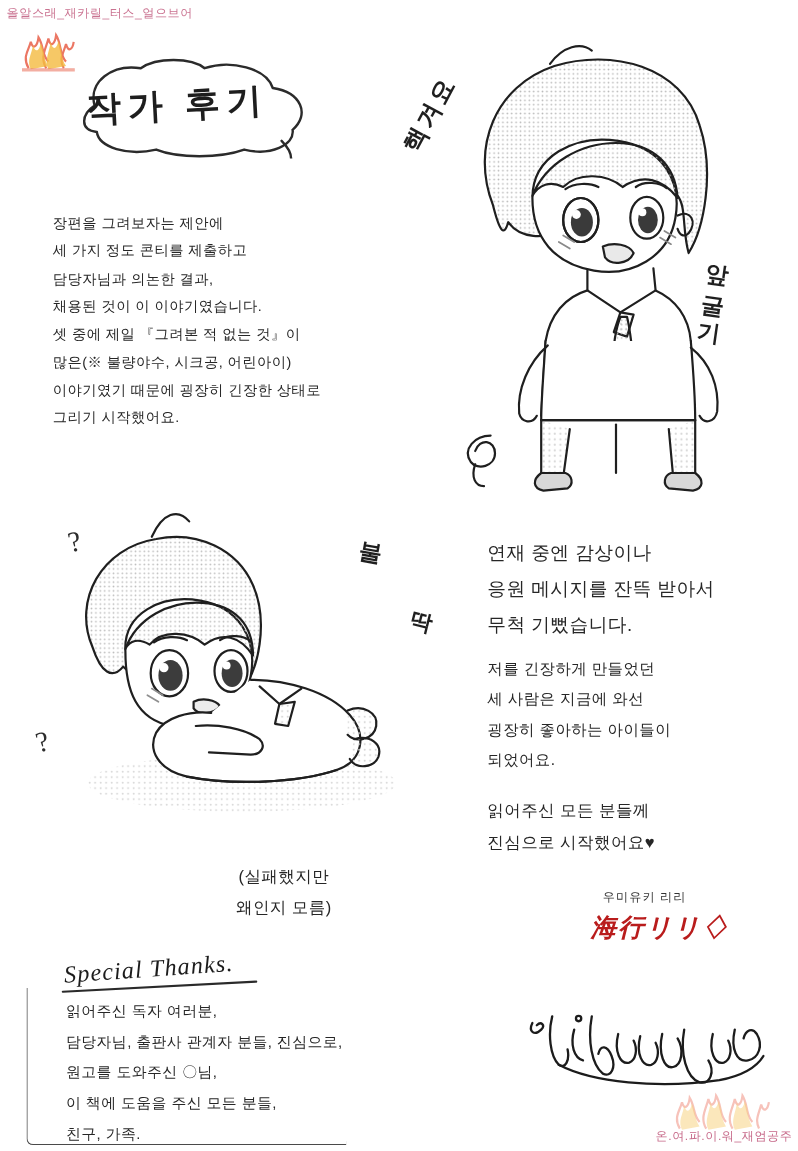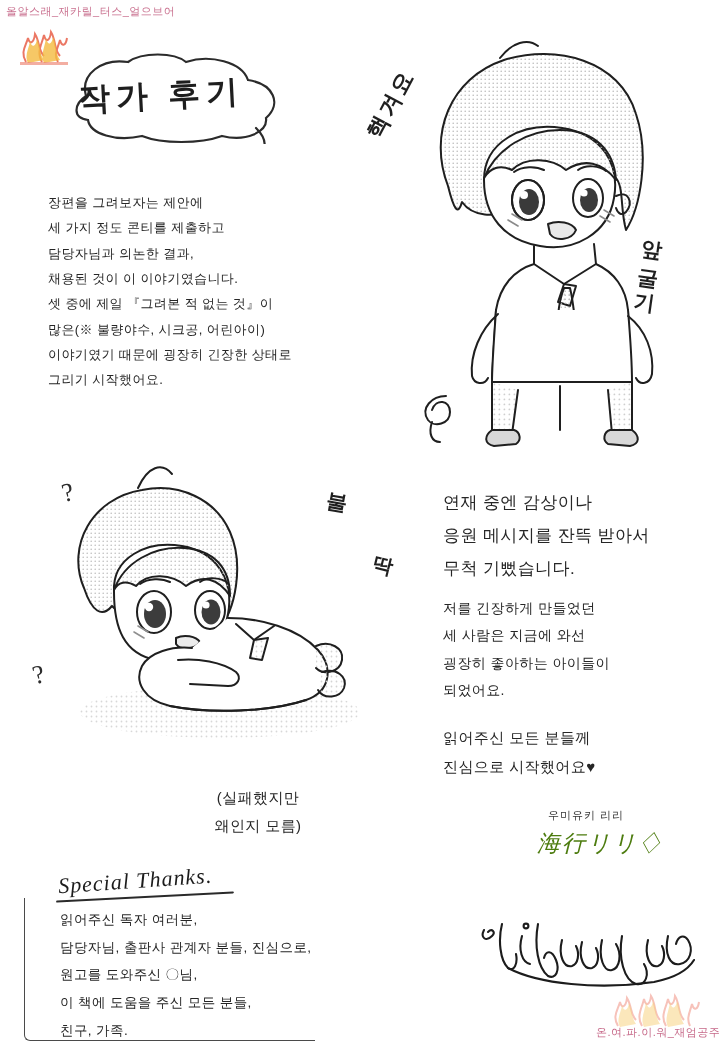--- a/index.html
+++ b/index.html
@@ -223,23 +223,24 @@
     font-size: 11px;
     color: #333;
     letter-spacing: 1px;
   }
   .sig-kanji {
     position: absolute;
     left: 537px;
     top: 828px;
     font-size: 23px;
     font-family: "Liberation Serif", serif;
-    color: #4d7c0f;
+    color: #b91c1c;
     letter-spacing: 2px;
     font-style: italic;
+    font-weight: bold;
   }
   .sig-script {
     position: absolute;
     left: 478px;
     top: 906px;
     width: 230px;
     height: 90px;
   }
 
   

